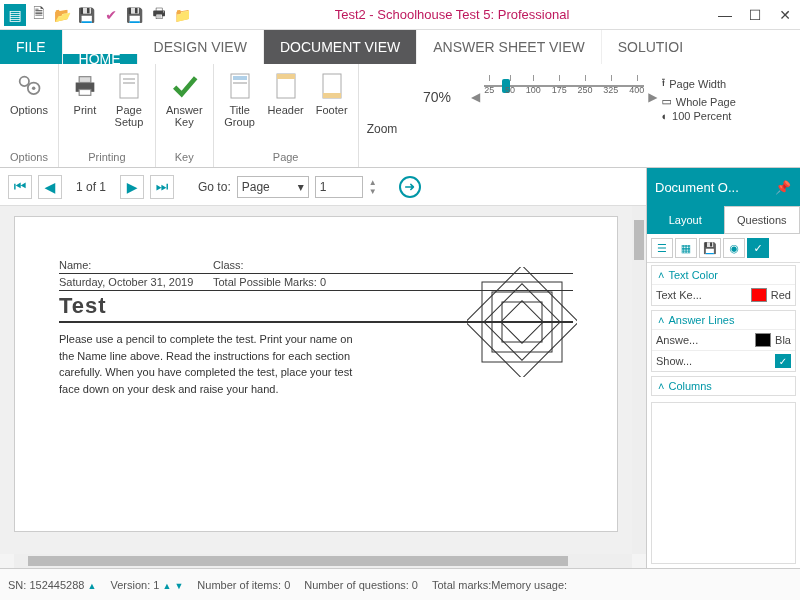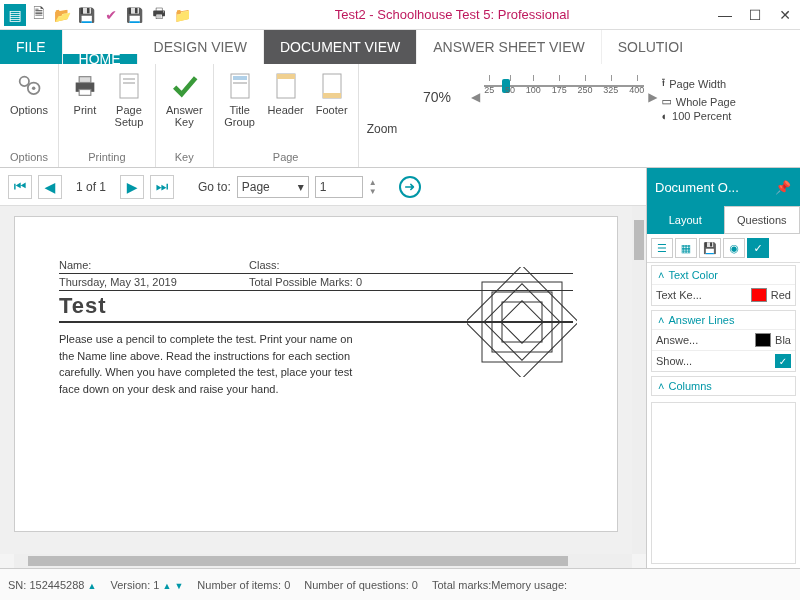--- a/index.html
+++ b/index.html
@@ -37,21 +37,21 @@
 .nav-btn { width: 24px; height: 24px; display: flex; align-items: center; justify-content: center; background: #fff; border: 1px solid #ccc; color: #0097a7; font-size: 14px; cursor: pointer; }
 .nav-page { font-size: 12px; padding: 0 8px; }
 .goto-lbl { font-size: 12px; margin-left: 18px; }
 .goto-sel { width: 72px; height: 22px; border: 1px solid #bbb; padding: 0 4px; font-size: 12px; background: #fff; display: flex; align-items: center; justify-content: space-between; }
 .goto-num { width: 48px; height: 22px; border: 1px solid #bbb; padding: 0 4px; font-size: 12px; display: flex; align-items: center; }
 .go-circle { width: 22px; height: 22px; border: 2px solid #0097a7; border-radius: 50%; color: #0097a7; display: flex; align-items: center; justify-content: center; font-size: 13px; cursor: pointer; }
 .doc-area { flex: 1; display: flex; flex-direction: column; }
 .doc-scroll { flex: 1; background: #f0f0f0; position: relative; display: flex; overflow: hidden; }
 .doc-page { background: #fff; margin: 10px 14px; flex: 1; border: 1px solid #ccc; padding: 40px 44px 20px; position: relative; height: 316px; }
 .doc-row { display: flex; border-bottom: 1px solid #333; font-size: 11px; padding: 2px 0; }
-.doc-row .c1 { width: 190px; }
+.doc-row .c1 { width: 154px; }
 .doc-title { font-size: 22px; font-weight: 600; border-bottom: 2px solid #333; padding: 2px 0; letter-spacing: 1px; }
 .doc-instr { font-size: 11px; line-height: 1.5; padding-top: 8px; max-width: 300px; color: #333; }
 .doc-deco { position: absolute; right: 40px; top: 50px; }
 .vscroll { width: 14px; background: #eee; position: relative; }
 .vscroll .thumb { position: absolute; top: 14px; left: 2px; right: 2px; height: 40px; background: #bbb; }
 .hscroll { height: 14px; background: #eee; margin: 0 14px 0 14px; position: relative; }
 .hscroll .thumb { position: absolute; left: 14px; top: 2px; bottom: 2px; width: 540px; background: #bbb; }
 .side-panel { width: 154px; background: #fff; border-left: 1px solid #ccc; display: flex; flex-direction: column; }
 .side-header { background: #0097a7; color: #fff; height: 38px; display: flex; align-items: center; justify-content: space-between; padding: 0 8px; font-size: 13px; }
 .side-tabs { display: flex; height: 28px; }
@@ -262,21 +262,21 @@
       <div style="width:10px"></div>
       <div class="go-circle">➜</div>
     </div>
     <div class="doc-scroll">
       <div class="doc-page">
         <div class="doc-row">
           <div class="c1">Name:</div>
           <div>Class:</div>
         </div>
         <div class="doc-row">
-          <div class="c1">Thursday, May 31, 2019</div>
+          <div class="c1">Saturday, October 31, 2019</div>
           <div>Total Possible Marks: 0</div>
         </div>
         <div class="doc-title">Test</div>
         <div class="doc-instr">Please use a pencil to complete the test. Print your name on the Name line above. Read the instructions for each section carefully. When you have completed the test, place your test face down on your desk and raise your hand.</div>
         <div class="doc-deco">
           <svg class="deco" viewBox="0 0 110 110">
             <rect x="15" y="15" width="80" height="80" fill="none" stroke="#333" stroke-width="1"></rect>
             <rect x="25" y="25" width="60" height="60" fill="none" stroke="#333" stroke-width="1"></rect>
             <rect x="35" y="35" width="40" height="40" fill="none" stroke="#333" stroke-width="1"></rect>
             <rect x="15" y="15" width="80" height="80" fill="none" stroke="#333" stroke-width="1" transform="rotate(45 55 55)"></rect>

